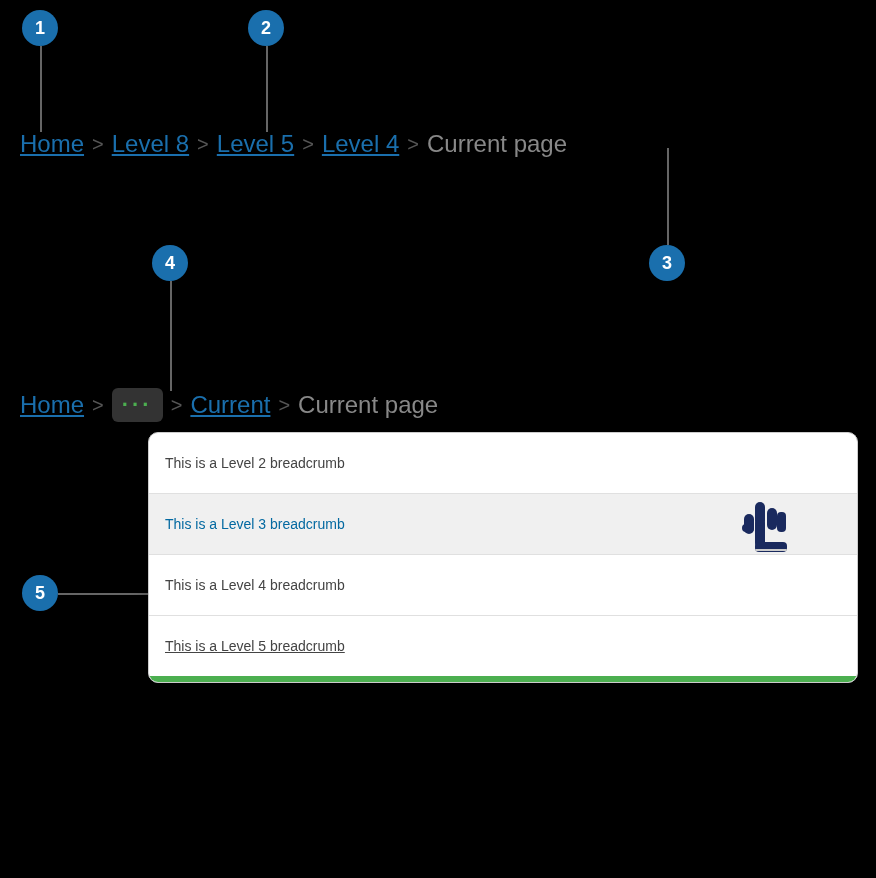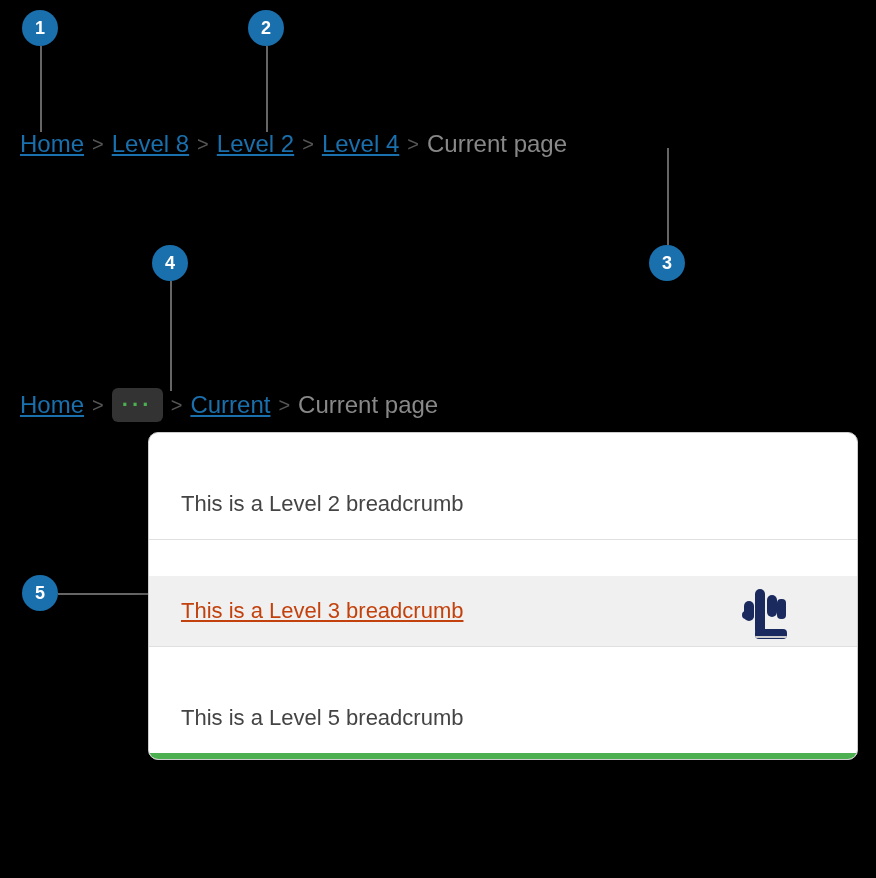--- a/index.html
+++ b/index.html
@@ -114,39 +114,38 @@
     }
 
     .dropdown-panel::after {
       content: '';
       display: block;
       height: 6px;
       background: #4caf50;
     }
 
     .dropdown-item {
-      padding: 22px 32px;
-      font-size: 22px;
+      padding: 22px 16px;
+      font-size: 14px;
       color: #444;
       border-bottom: 1px solid #e0e0e0;
       position: relative;
-      margin-top: 36px;
     }
 
     .dropdown-item:last-child {
       border-bottom: none;
+      text-decoration: underline;
     }
 
     .dropdown-item.highlighted {
       background: #f0f0f0;
     }
 
     .dropdown-item.highlighted a {
-      color: #c2410c;
-      text-decoration: underline;
+      color: #0369a1;
       cursor: pointer;
     }
 
     
     .hand-cursor {
       position: absolute;
       right: 60px;
       top: 50%;
       transform: translateY(-50%);
       width: 60px;
@@ -194,21 +193,21 @@
     <span>5</span>
   </div>
 
   <div class="ann-line h" style="top:593px;left:58px;width:96px;"></div>
 
   <div class="breadcrumb-row1">
     <a>Home</a>
     <span class="sep">&gt;</span>
     <a>Level 8</a>
     <span class="sep">&gt;</span>
-    <a>Level 2</a>
+    <a>Level 5</a>
     <span class="sep">&gt;</span>
     <a>Level 4</a>
     <span class="sep">&gt;</span>
     <span class="current">Current page</span>
   </div>
 
   <div class="breadcrumb-row2">
     <a>Home</a>
     <span class="sep">&gt;</span>
     <button class="ellipsis-btn">···</button>
@@ -240,18 +239,21 @@
 
           <rect x="5" y="32" width="12" height="8" rx="4"></rect>
 
           <rect x="18" y="50" width="32" height="10" rx="4"></rect>
 
           <rect x="18" y="57" width="32" height="2" rx="1" fill="#ccc"></rect>
         </g>
       </svg>
     </div>
     <div class="dropdown-item">
+      <span>This is a Level 4 breadcrumb</span>
+    </div>
+    <div class="dropdown-item">
       <span>This is a Level 5 breadcrumb</span>
     </div>
 
   </div>
 
 </div>
 
 </body></html>

